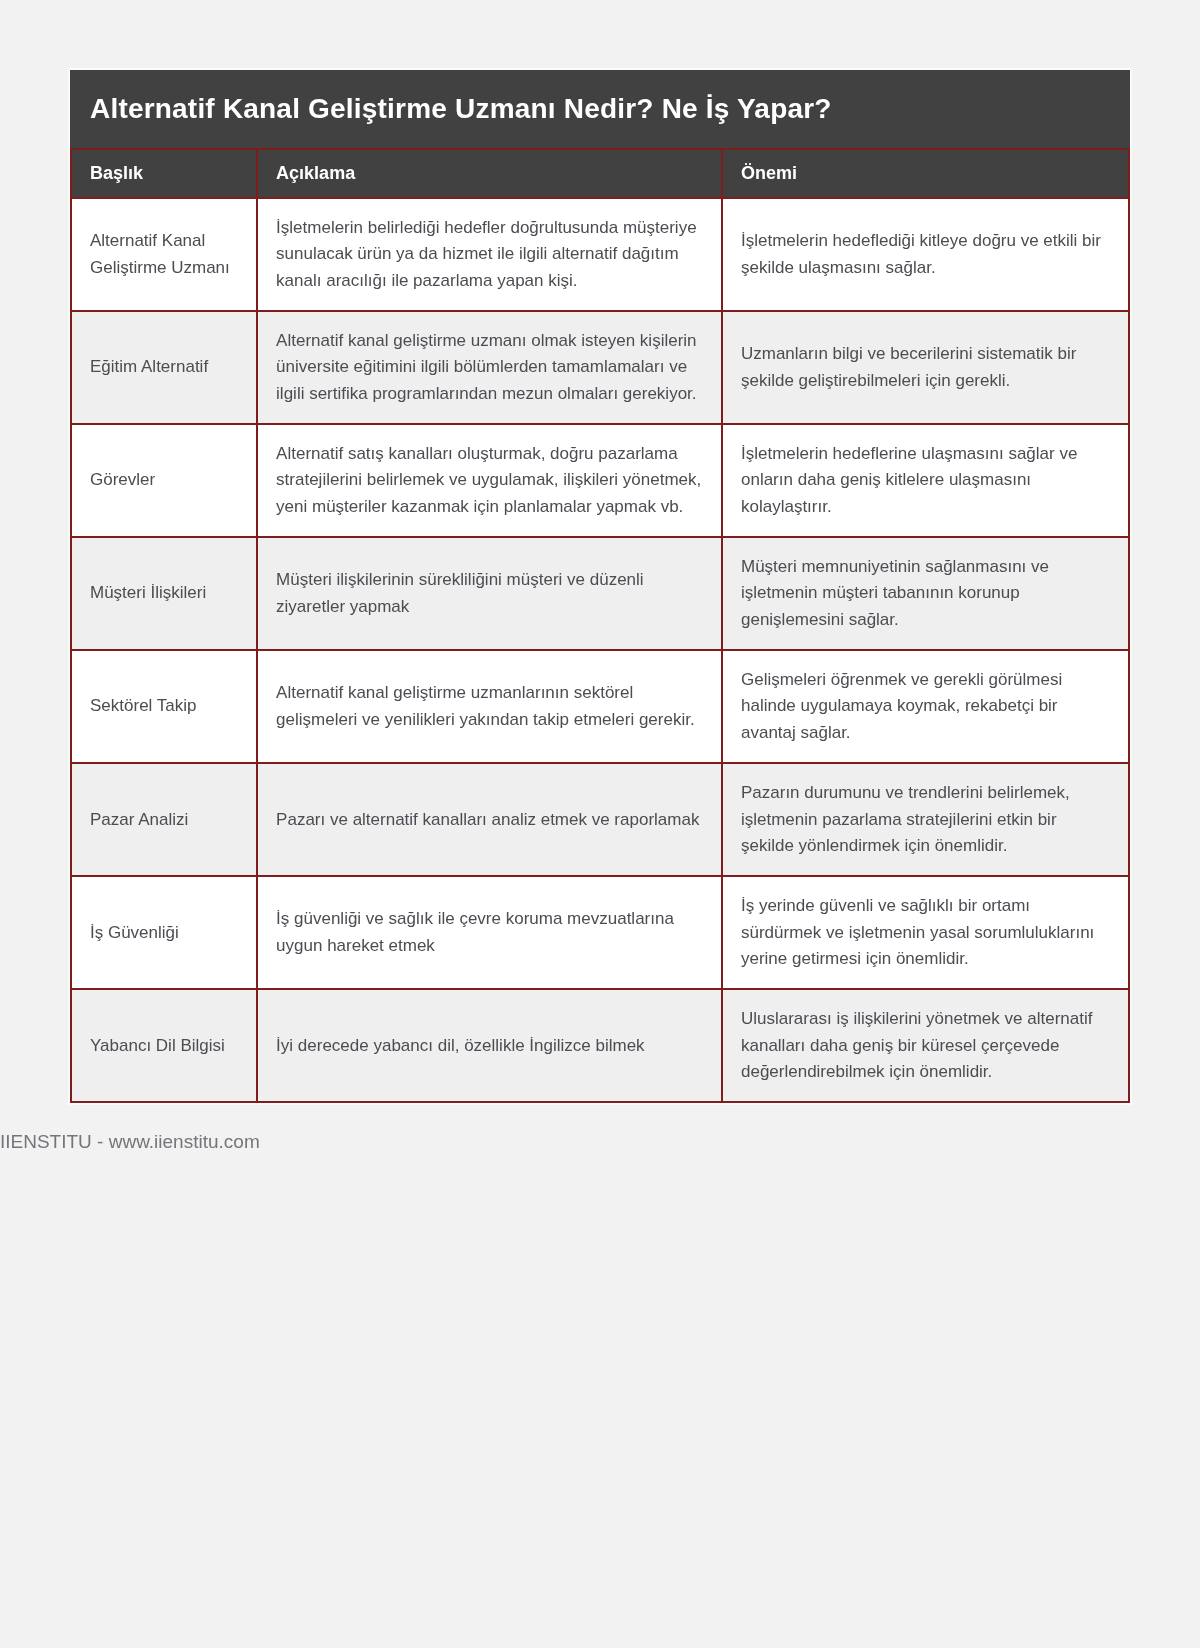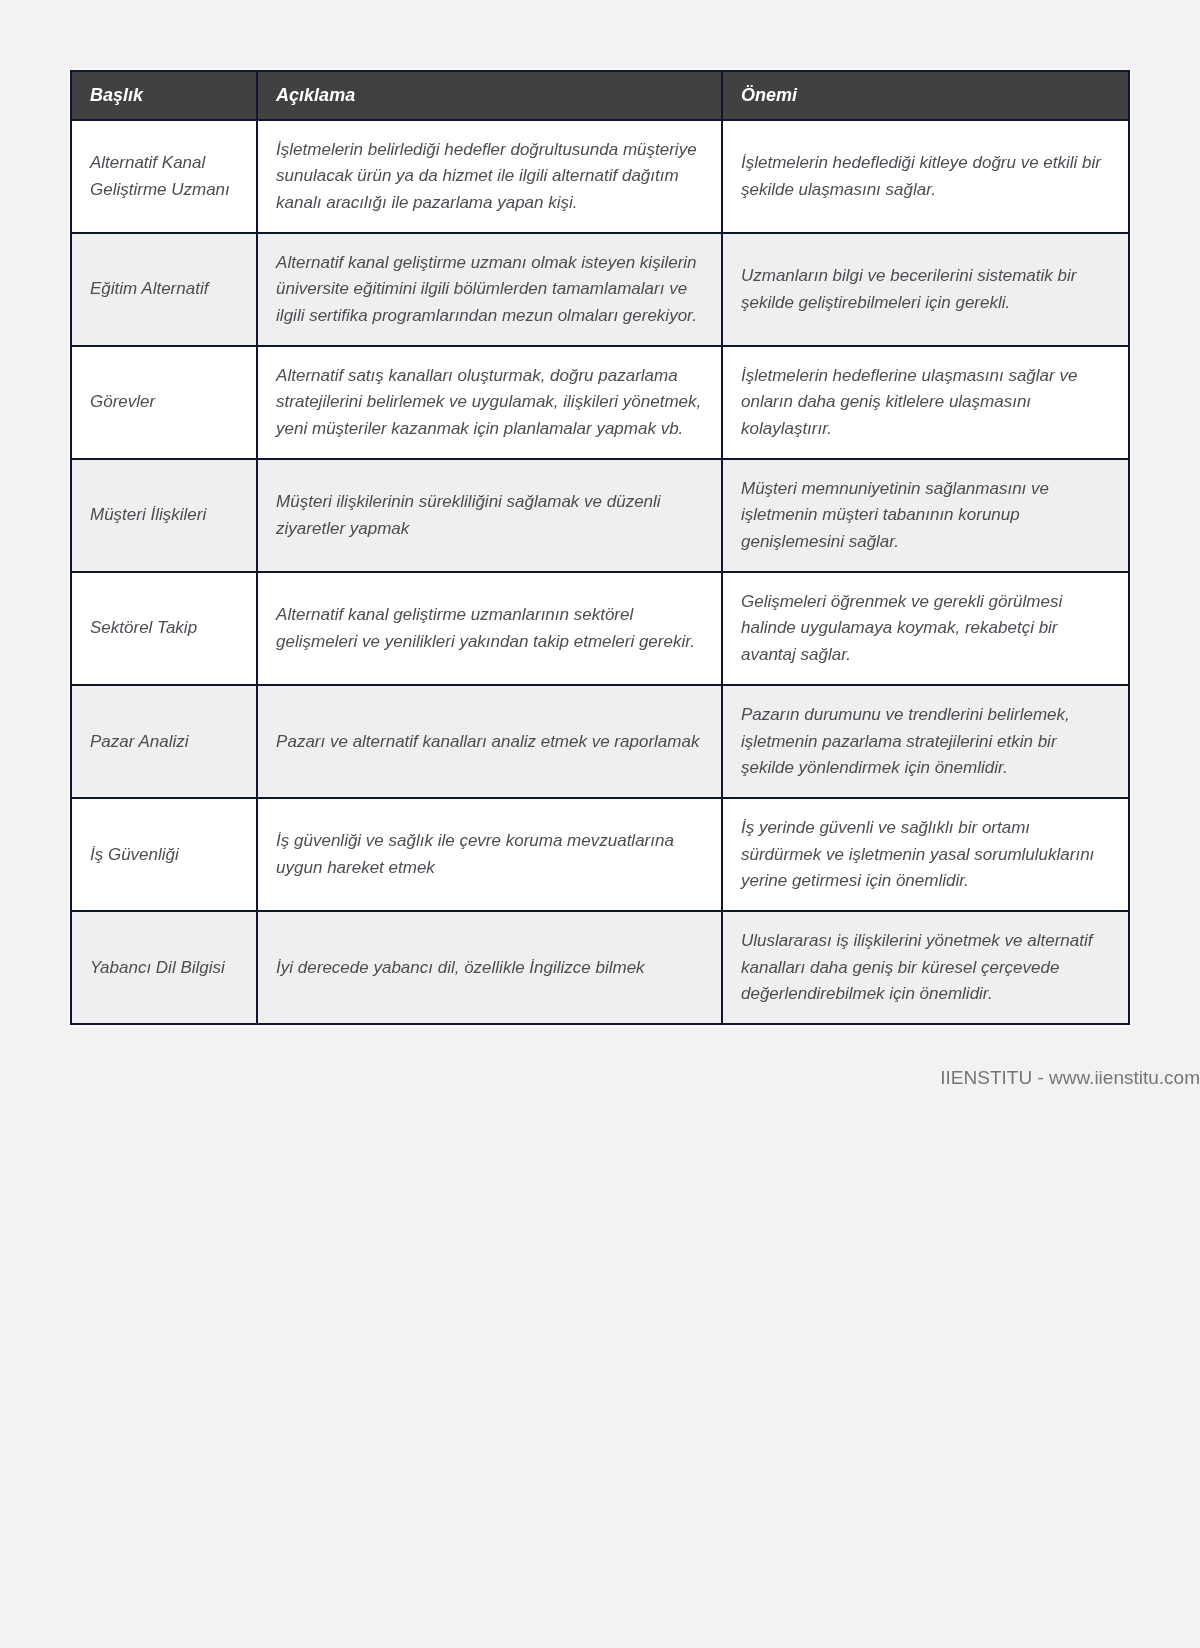--- a/index.html
+++ b/index.html
@@ -27,22 +27,21 @@
     color: #ffffff;
     font-size: 28px;
     font-weight: bold;
     padding: 23px 20px;
     letter-spacing: 0.2px;
   }
   table.spec-table {
     width: 100%;
     border-collapse: separate;
     border-spacing: 2px;
-    background: #0f172a;
-    font-style: italic;
+    background: #7f1d1d;
   }
   table.spec-table th {
     background: #414141;
     color: #ffffff;
     font-size: 18px;
     font-weight: bold;
     text-align: left;
     padding: 13px 18px;
   }
   table.spec-table td {
@@ -51,32 +50,33 @@
     padding: 16px 18px;
     vertical-align: middle;
     text-align: left;
   }
   table.spec-table tr.row-odd td { background: #ffffff; }
   table.spec-table tr.row-even td { background: #efefef; }
   col.c1 { width: 17.5%; }
   col.c2 { width: 44.0%; }
   col.c3 { width: 38.5%; }
   .footer {
-    text-align: right;
+    text-align: left;
     color: #75757a;
     font-size: 19px;
-    margin-top: 40px;
+    margin-top: 26px;
   }
 </style>
 </head>
 <body>
 
 <div class="page">
   <div class="card">
 
+    <div class="title-band">Alternatif Kanal Geliştirme Uzmanı Nedir? Ne İş Yapar?</div>
 
     <table class="spec-table">
       <colgroup>
         <col class="c1">
           <col class="c2">
           <col class="c3">
       </colgroup>
       <thead>
         <tr>
           <th>Başlık</th>
@@ -95,21 +95,21 @@
           <td>Alternatif kanal geliştirme uzmanı olmak isteyen kişilerin üniversite eğitimini ilgili bölümlerden tamamlamaları ve ilgili sertifika programlarından mezun olmaları gerekiyor.</td>
           <td>Uzmanların bilgi ve becerilerini sistematik bir şekilde geliştirebilmeleri için gerekli.</td>
         </tr>
         <tr class="row-odd">
           <td>Görevler</td>
           <td>Alternatif satış kanalları oluşturmak, doğru pazarlama stratejilerini belirlemek ve uygulamak, ilişkileri yönetmek, yeni müşteriler kazanmak için planlamalar yapmak vb.</td>
           <td>İşletmelerin hedeflerine ulaşmasını sağlar ve onların daha geniş kitlelere ulaşmasını kolaylaştırır.</td>
         </tr>
         <tr class="row-even">
           <td>Müşteri İlişkileri</td>
-          <td>Müşteri ilişkilerinin sürekliliğini sağlamak ve düzenli ziyaretler yapmak</td>
+          <td>Müşteri ilişkilerinin sürekliliğini müşteri ve düzenli ziyaretler yapmak</td>
           <td>Müşteri memnuniyetinin sağlanmasını ve işletmenin müşteri tabanının korunup genişlemesini sağlar.</td>
         </tr>
         <tr class="row-odd">
           <td>Sektörel Takip</td>
           <td>Alternatif kanal geliştirme uzmanlarının sektörel gelişmeleri ve yenilikleri yakından takip etmeleri gerekir.</td>
           <td>Gelişmeleri öğrenmek ve gerekli görülmesi halinde uygulamaya koymak, rekabetçi bir avantaj sağlar.</td>
         </tr>
         <tr class="row-even">
           <td>Pazar Analizi</td>
           <td>Pazarı ve alternatif kanalları analiz etmek ve raporlamak</td>

